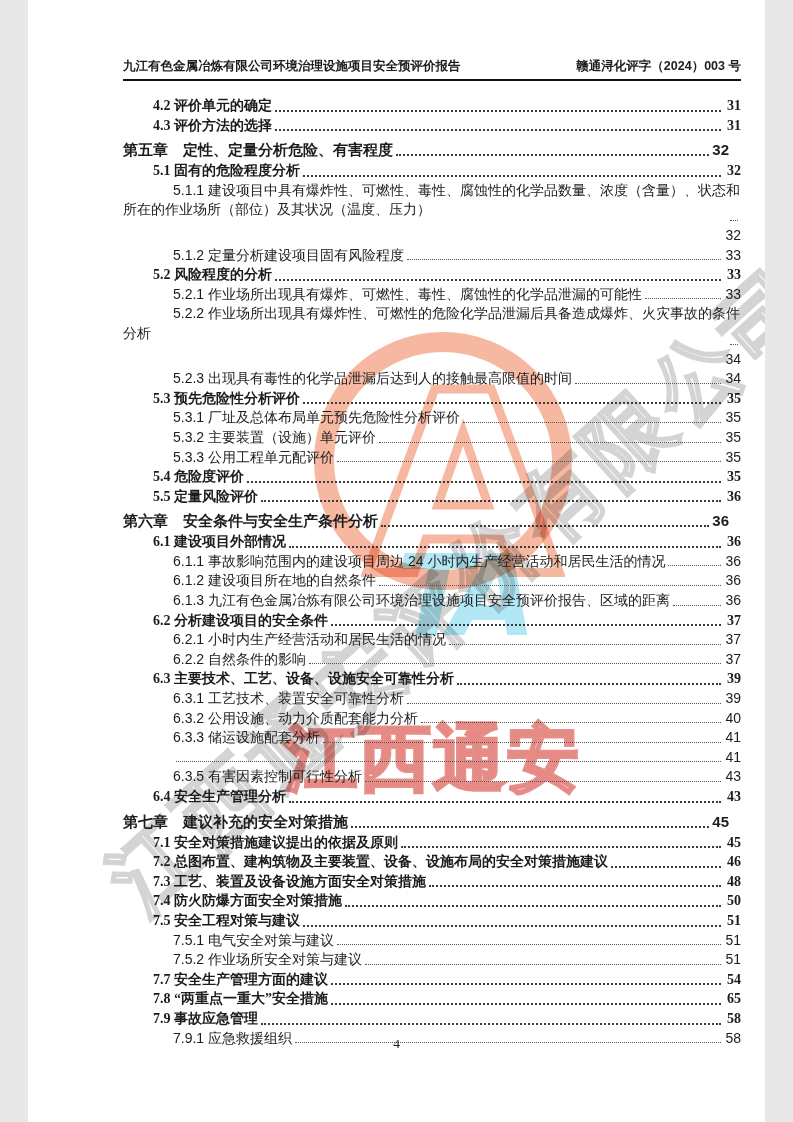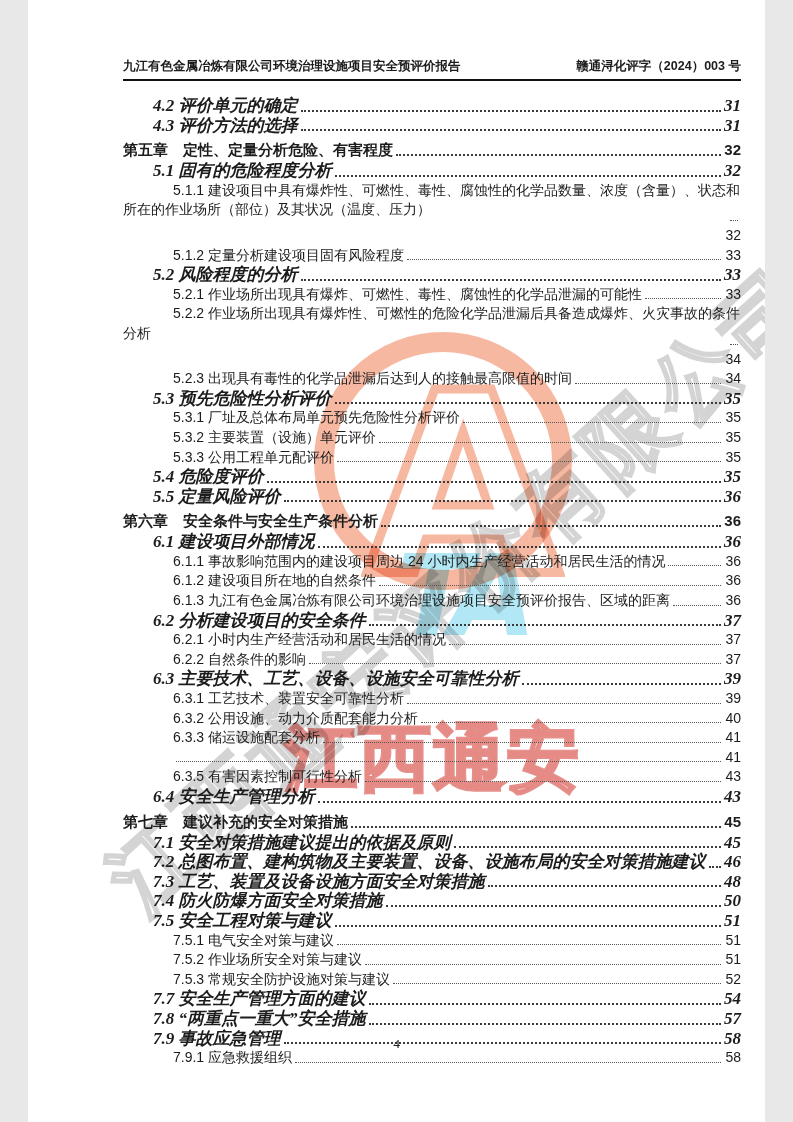--- a/index.html
+++ b/index.html
@@ -33,23 +33,23 @@
   .toc-line1 { display:block; line-height:19.6px; white-space:nowrap; overflow:hidden; }
   .toc-row .t { white-space:nowrap; }
   .toc-row .leader {
     flex:1 1 auto; margin:0 3px 4px 3px;
     align-self:flex-end;
     border-bottom:2px dotted #3a3a3a;
     min-width:8px;
   }
   .toc-row .pg { min-width:17px; text-align:right; }
 
-  .chapter { font-size:15px; font-weight:700; margin:4px 0 1px 0;
+  .chapter { font-size:15px; font-weight:700; margin:4px 12px 1px 0;
              font-family:"Liberation Sans", sans-serif; line-height:21px; }
-  .s2 { font-size:17px; font-weight:700; padding-left:30px;font-style:italic; }
+  .s2 { font-size:14px; font-weight:700; padding-left:30px; }
   .s3 { font-size:14px; font-weight:400; padding-left:50px;
         font-family:"Liberation Sans", sans-serif; }
   .s3 .leader, .s3.toc-row .leader { border-bottom:1px dotted #555; margin-bottom:5px; }
   .chapter .pg, .s2 .pg { font-weight:700; }
   .s3 .pg { font-weight:400; }
   .cont { padding-left:0 !important;flex-direction:column; }
 
   
   .footer {
     position:absolute; left:0; top:1036px; width:100%;
@@ -347,37 +347,32 @@
     <span class="leader"></span>
     <span class="pg">51</span>
   </div>
 
   <div class="toc-row s3">
     <span class="t">7.5.2 作业场所安全对策与建议</span>
     <span class="leader"></span>
     <span class="pg">51</span>
   </div>
 
-  <div class="toc-row s3">
-    <span class="t">7.5.3 常规安全防护设施对策与建议</span>
-    <span class="leader"></span>
-    <span class="pg">52</span>
-  </div>
 
 
   <div class="toc-row s2">
     <span class="t">7.7 安全生产管理方面的建议</span>
     <span class="leader"></span>
     <span class="pg">54</span>
   </div>
 
   <div class="toc-row s2">
     <span class="t">7.8 “两重点一重大”安全措施</span>
     <span class="leader"></span>
-    <span class="pg">57</span>
+    <span class="pg">65</span>
   </div>
 
   <div class="toc-row s2">
     <span class="t">7.9 事故应急管理</span>
     <span class="leader"></span>
     <span class="pg">58</span>
   </div>
 
   <div class="toc-row s3">
     <span class="t">7.9.1 应急救援组织</span>

